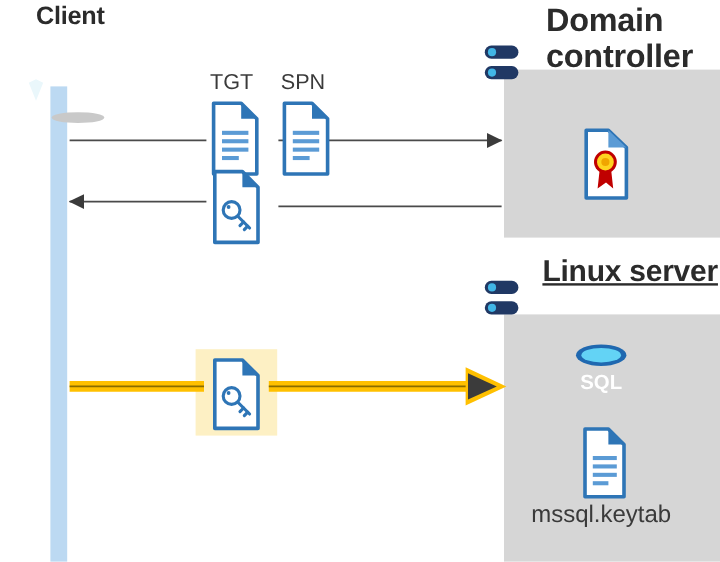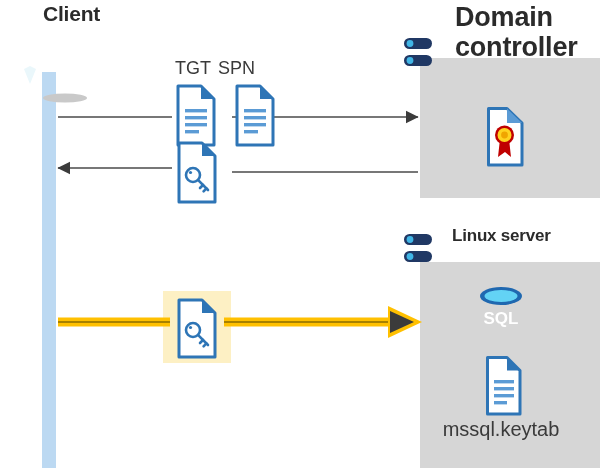--- a/index.html
+++ b/index.html
@@ -3,28 +3,28 @@
 <meta charset="utf-8">
 <style>
   html,body{margin:0;padding:0;background:#ffffff;}
   body{width:600px;height:468px;position:relative;overflow:hidden;
        font-family:"Liberation Sans","DejaVu Sans",sans-serif;}
   .stage{position:absolute;inset:0;width:600px;height:468px;}
 
   
   .lbl{position:absolute;color:#2b2b2b;font-weight:bold;line-height:1.12;
        white-space:pre-line;letter-spacing:-0.2px;}
-  #client-label{left:30px;top:2px;font-size:21px;margin-left:13px;}
+  #client-label{left:30px;top:2px;font-size:21px;}
   #dc-label{left:455px;top:2px;font-size:27px;}
-  #linux-label{left:452px;top:226px;font-size:17px;}
+  #linux-label{left:452px;top:212px;font-size:25px;text-decoration:underline;}
   #keytab-label{position:absolute;left:420px;top:418px;width:162px;text-align:center;
        color:#3a3a3a;font-size:20px;font-weight:normal;}
   .doclabel{position:absolute;color:#3a3a3a;font-size:18px;font-weight:normal;}
   #tgt-label{left:175px;top:58px;text-align:right;}
-  #spn-label{left:218px;top:58px;}
+  #spn-label{left:234px;top:58px;}
 
   
   .panel{position:absolute;background:#d6d6d6;}
   #dc-panel{left:420px;top:58px;width:180px;height:140px;}
   #linux-panel{left:420px;top:262px;width:180px;height:206px;}
 
   
   #client-lifeline{position:absolute;left:42px;top:72px;width:14px;height:396px;
        background:#bcd9f2;}
 

